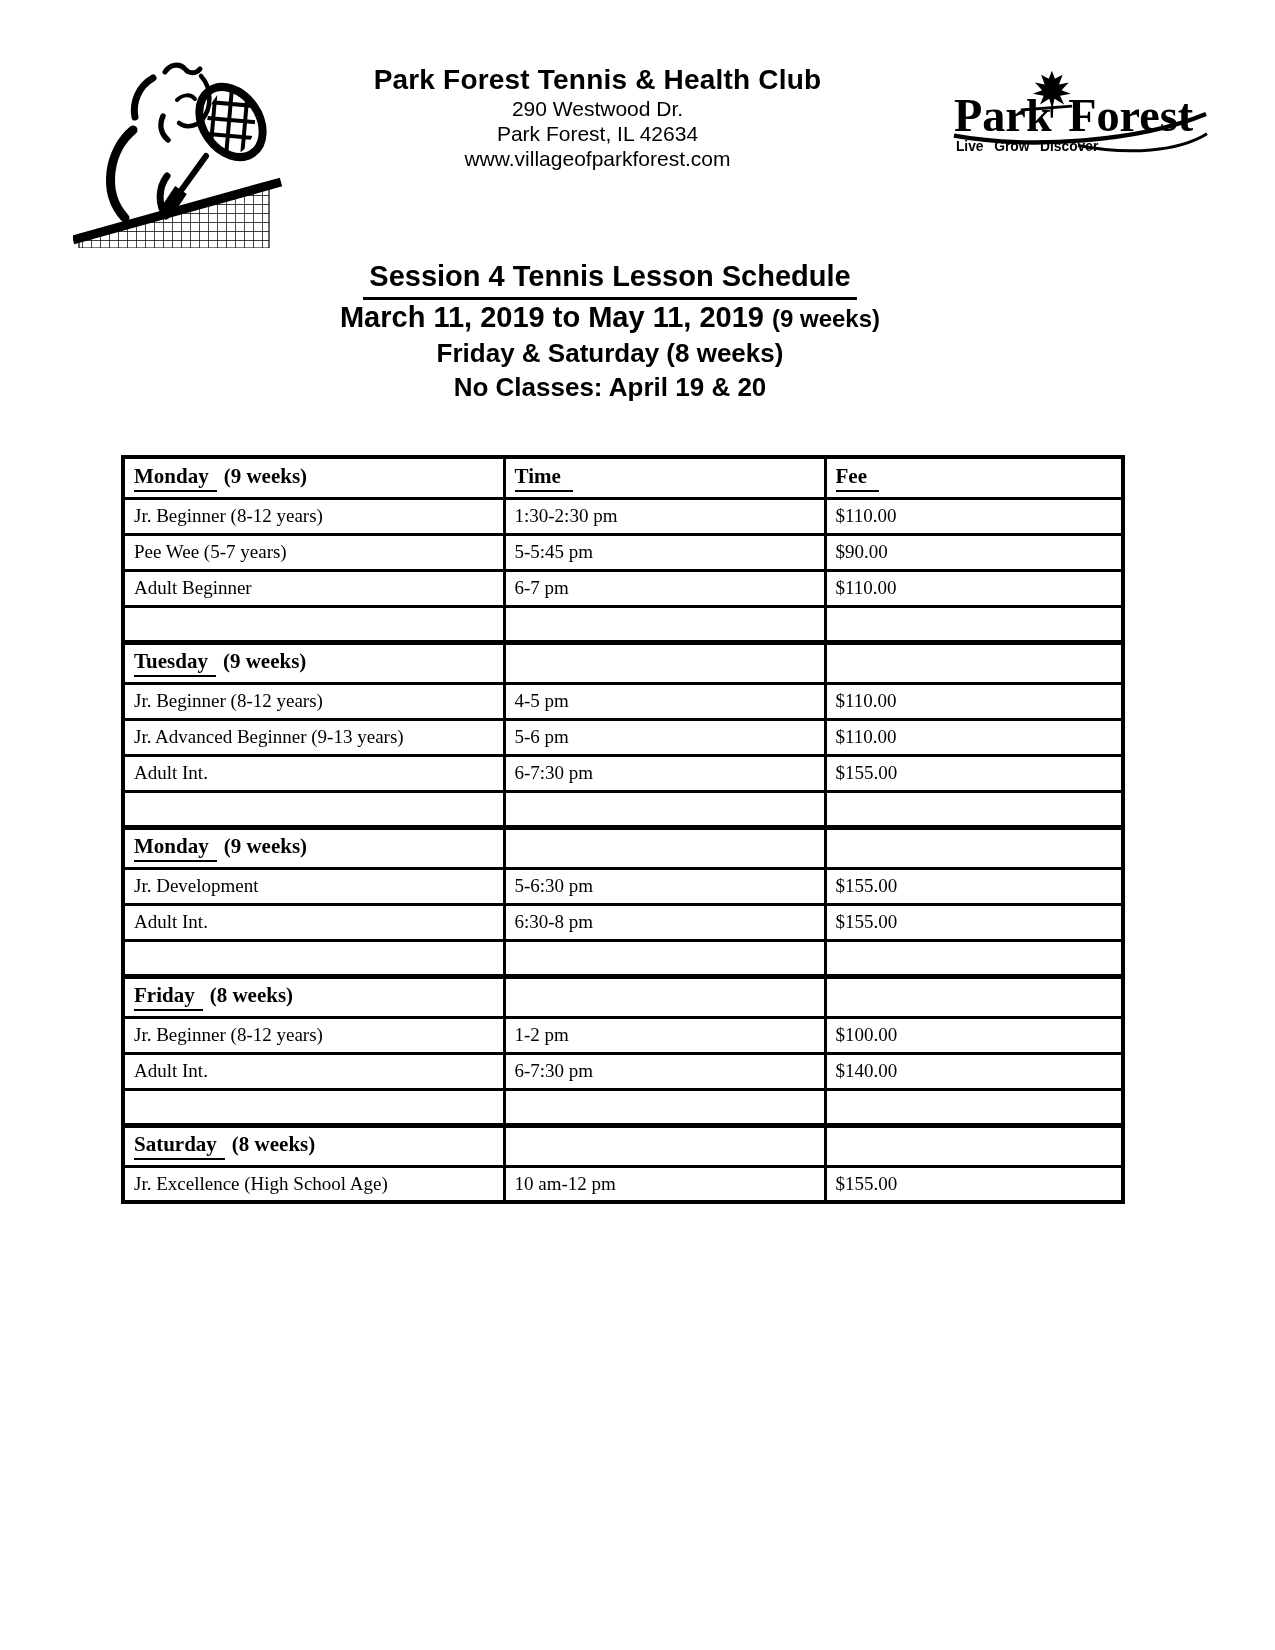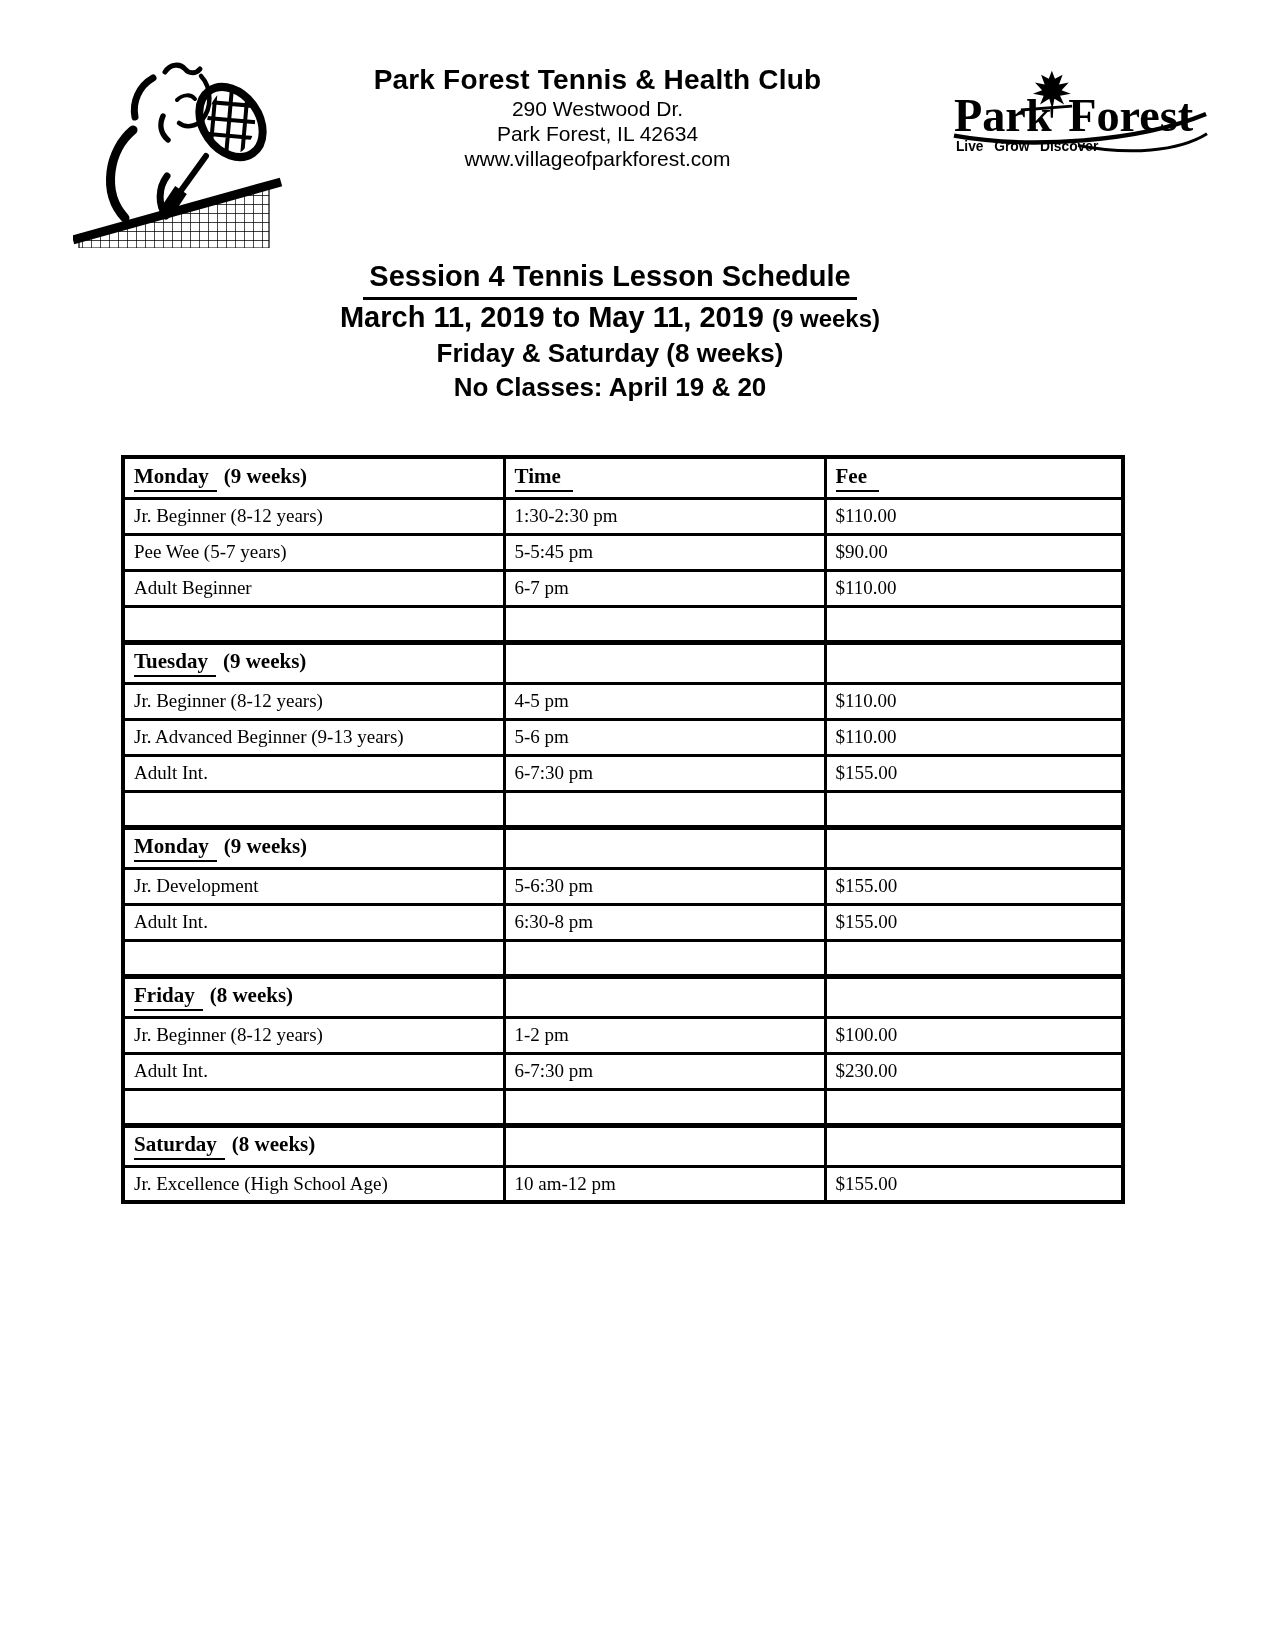--- a/index.html
+++ b/index.html
@@ -203,21 +203,21 @@
           <td></td>
       </tr>
       <tr class="r-data">
         <td class="cell-data">Jr. Beginner (8-12 years)</td>
         <td class="cell-data">1-2 pm</td>
         <td class="cell-data">$100.00</td>
       </tr>
       <tr class="r-data">
         <td class="cell-data">Adult Int.</td>
         <td class="cell-data">6-7:30 pm</td>
-        <td class="cell-data">$230.00</td>
+        <td class="cell-data">$140.00</td>
       </tr>
       <tr class="r-sp">
         <td></td>
           <td></td>
           <td></td>
       </tr>
 
       <tr class="r-head sec-top">
         <td>
           <span class="day">Saturday</span><span class="weeks">(8 weeks)</span>

